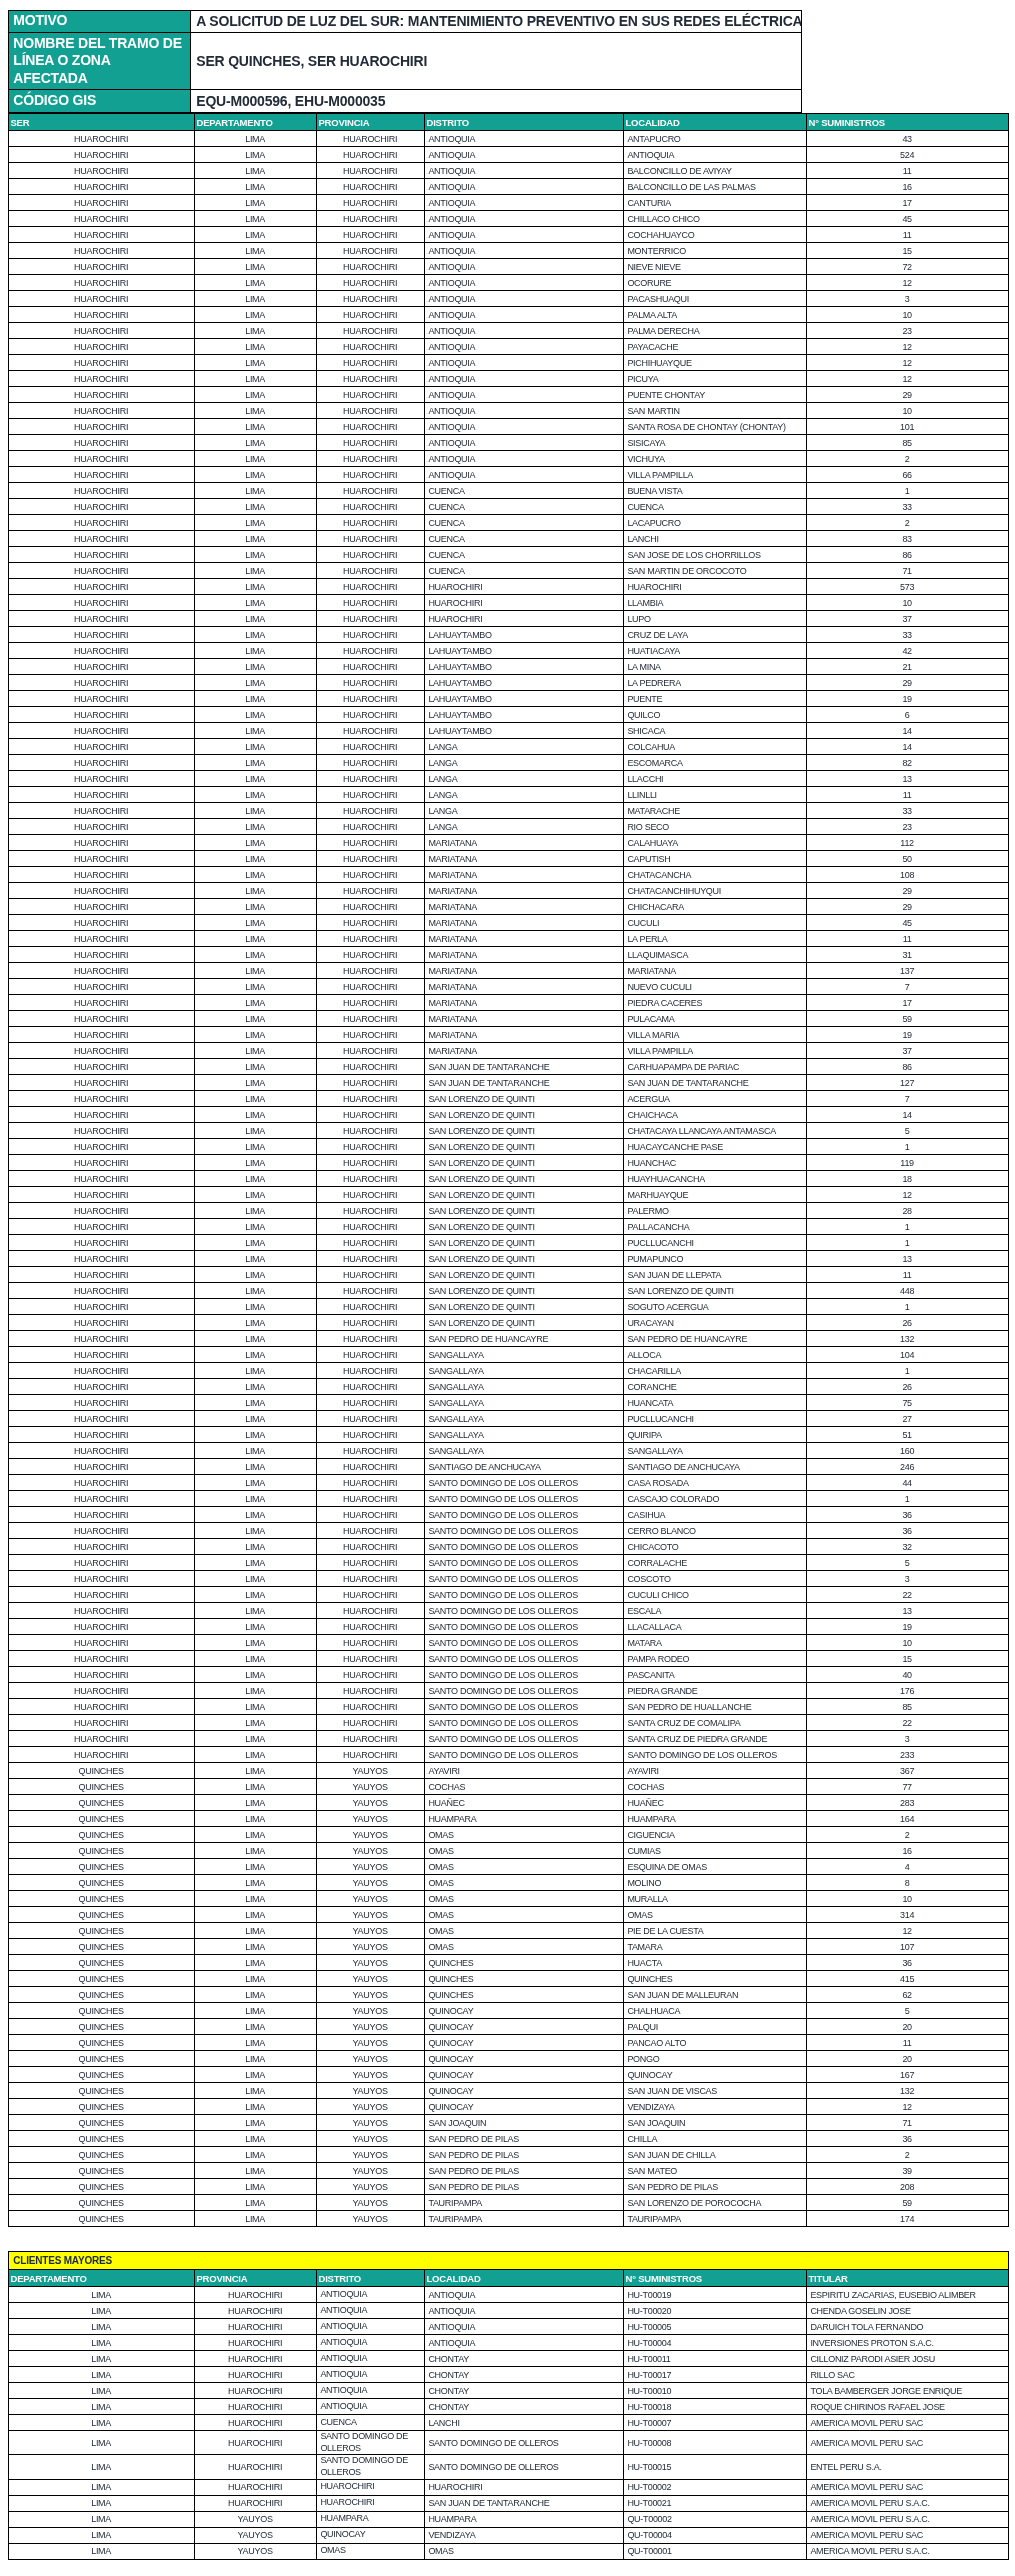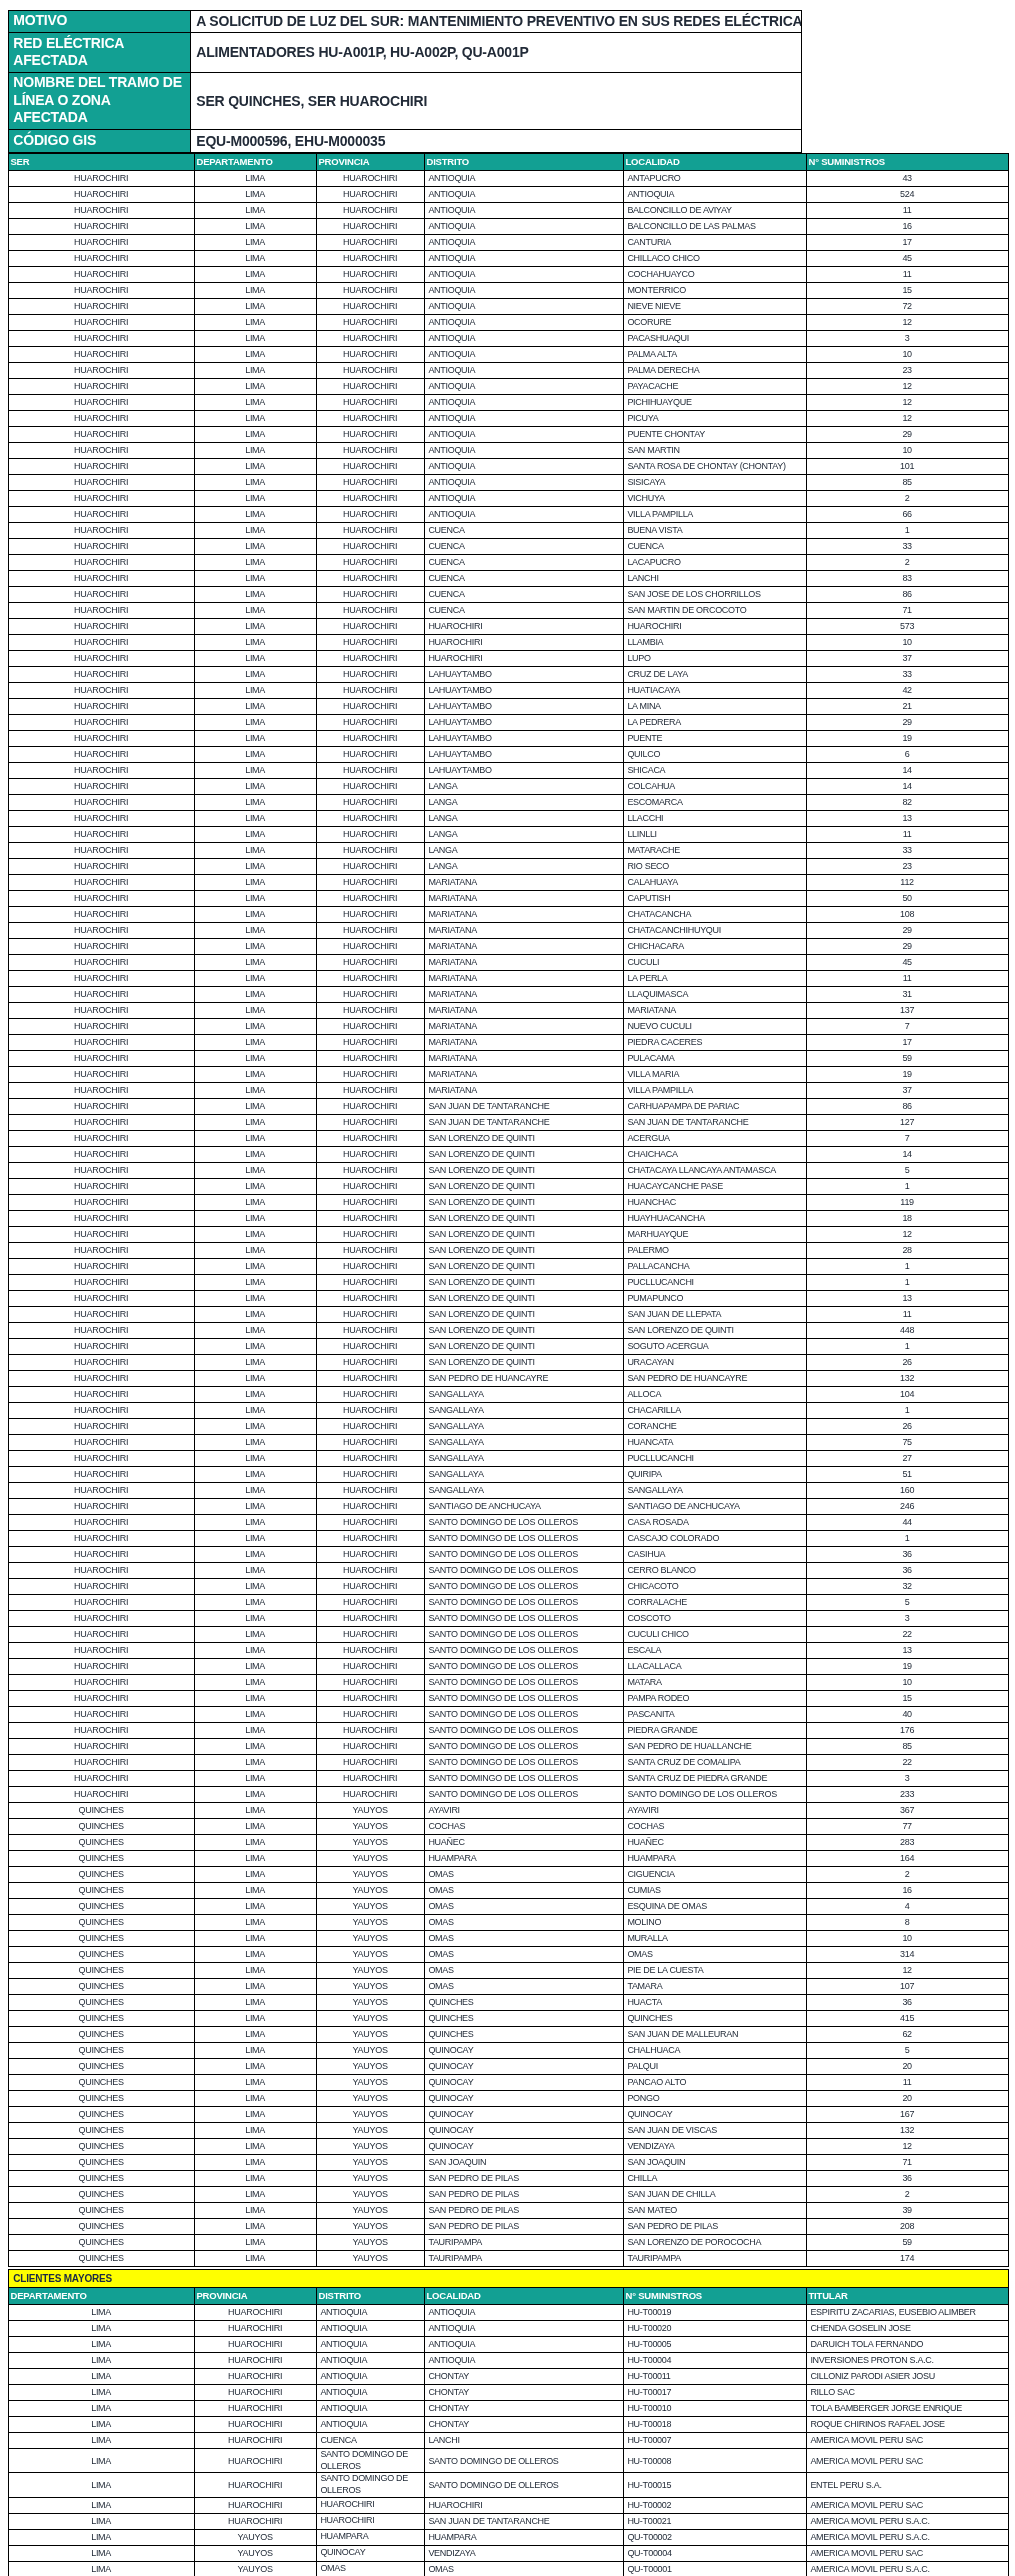--- a/index.html
+++ b/index.html
@@ -22,43 +22,39 @@
   
   .tbl-main,.tbl-cli{width:1000px;border:1.9px solid #000;}
   .tbl-main th,.tbl-cli th{background:var(--teal);color:#fff;font-size:9.5px;
       font-weight:bold;height:17px;text-align:left;letter-spacing:-0.2px;padding:0 1.9px;}
   .tbl-main td,.tbl-cli td{font-size:9px;color:var(--ink);height:16px;
       padding:0 3.8px;letter-spacing:-0.3px;}
   td.c{text-align:center;}
   td.l{text-align:left;}
 
   
-  .tbl-cli{margin-top:2px;}
+  .tbl-cli{margin-top:24px;}
   .tbl-cli td.band{background:var(--yellow);color:#1c2a44;font-weight:bold;
       font-size:10px;text-align:left;height:18px;padding:0 4.7px;letter-spacing:-0.2px;}
   .tbl-cli td.col2{white-space:normal;line-height:1.3;}
 </style>
 </head>
 <body>
 
 <div class="page">
 
   <table class="tbl-info">
     <colgroup>
         <col style="width:182px">
         <col>
       </colgroup>
     <tbody id="info-body">
         <tr class="r0">
           <td class="lbl">MOTIVO</td>
           <td class="val">A SOLICITUD DE LUZ DEL SUR: MANTENIMIENTO PREVENTIVO EN SUS REDES ELÉCTRICAS</td>
-        </tr>
-        <tr class="r1">
-          <td class="lbl">RED ELÉCTRICA AFECTADA</td>
-          <td class="val">ALIMENTADORES HU-A001P, HU-A002P, QU-A001P</td>
         </tr>
         <tr class="r2">
           <td class="lbl">NOMBRE DEL TRAMO DE LÍNEA O ZONA AFECTADA</td>
           <td class="val">SER QUINCHES, SER HUAROCHIRI</td>
         </tr>
         <tr class="r3">
           <td class="lbl">CÓDIGO GIS</td>
           <td class="val">EQU-M000596, EHU-M000035</td>
         </tr>
       </tbody>

